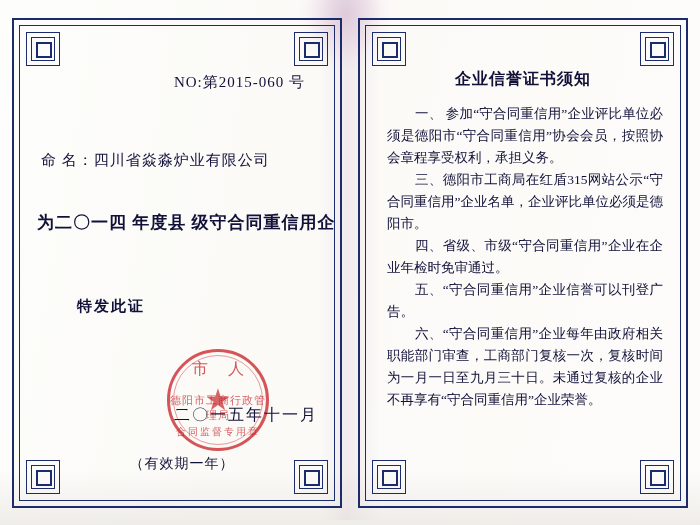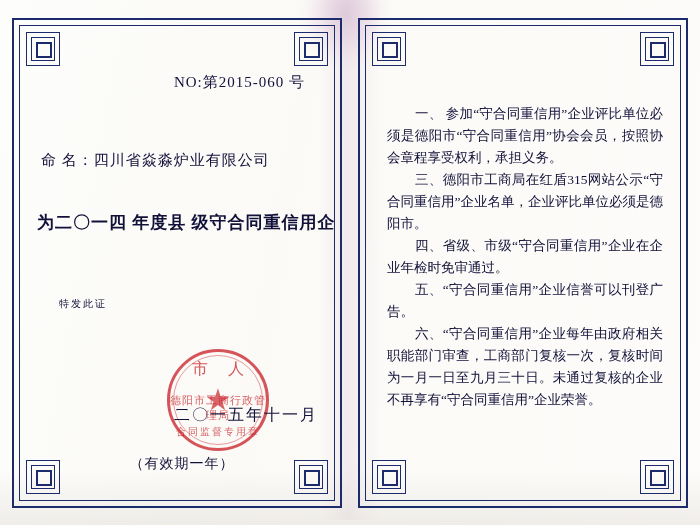--- a/index.html
+++ b/index.html
@@ -119,24 +119,24 @@
     width: 290px;
     text-align: center;
     font-size: 17px;
     font-weight: bold;
     color: #101038;
     letter-spacing: 1px;
     white-space: nowrap;
   }
   .issue-note {
     position: absolute;
-    left: 40px;
+    left: 58px;
     top: 272px;
-    font-size: 10px;
-    font-weight: normal;
+    font-size: 15px;
+    font-weight: bold;
     color: #101038;
     letter-spacing: 2px;
   }
   .issue-date {
     position: absolute;
     left: 155px;
     top: 380px;
     font-size: 16px;
     color: #101038;
     letter-spacing: 2px;
@@ -324,20 +324,21 @@
         <span class="s2"></span>
         <span class="s3"></span>
     </div>
     <div class="corner c-br">
       <span class="s1"></span>
         <span class="s2"></span>
         <span class="s3"></span>
     </div>
 
     <div class="page-body">
+      <div class="notice-title">企业信誉证书须知</div>
       <div class="notice-body">
         <p class="indent">一、 参加“守合同重信用”企业评比单位必须是德阳市“守合同重信用”协会会员，按照协会章程享受权利，承担义务。</p>
         <p class="indent">三、德阳市工商局在红盾315网站公示“守合同重信用”企业名单，企业评比单位必须是德阳市。</p>
         <p class="indent">四、省级、市级“守合同重信用”企业在企业年检时免审通过。</p>
         <p class="indent">五、“守合同重信用”企业信誉可以刊登广告。</p>
         <p class="indent">六、“守合同重信用”企业每年由政府相关职能部门审查，工商部门复核一次，复核时间为一月一日至九月三十日。未通过复核的企业不再享有“守合同重信用”企业荣誉。</p>
       </div>
     </div>
   </div>
 

